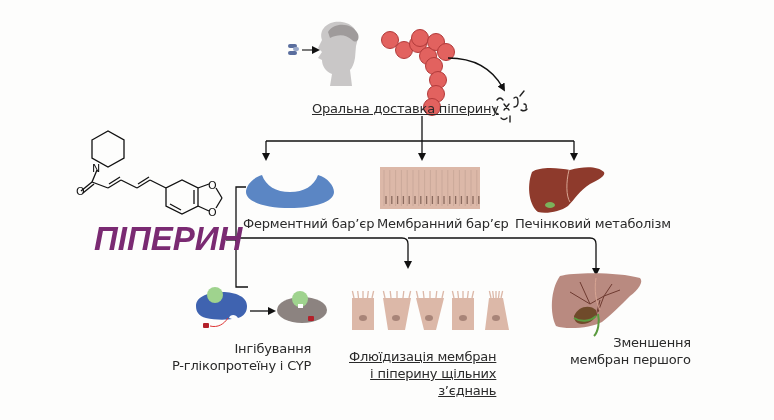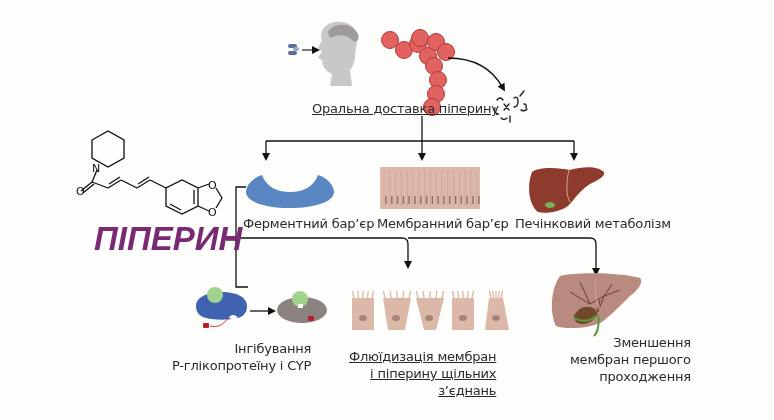--- a/index.html
+++ b/index.html
@@ -259,15 +259,14 @@
 
   <div class="lbl multi" style="left:349px;top:348px;text-decoration:underline;">
     <div>Флюїдизація мембран</div>
     <div>і піперину щільних</div>
     <div>з’єднань</div>
   </div>
 
   <div class="lbl multi" style="left:546px;top:334px;margin-left:24px;">
     <div>Зменшення</div>
     <div>мембран першого</div>
-    <div>проходження</div>
   </div>
 </div>
 
 </body></html>

